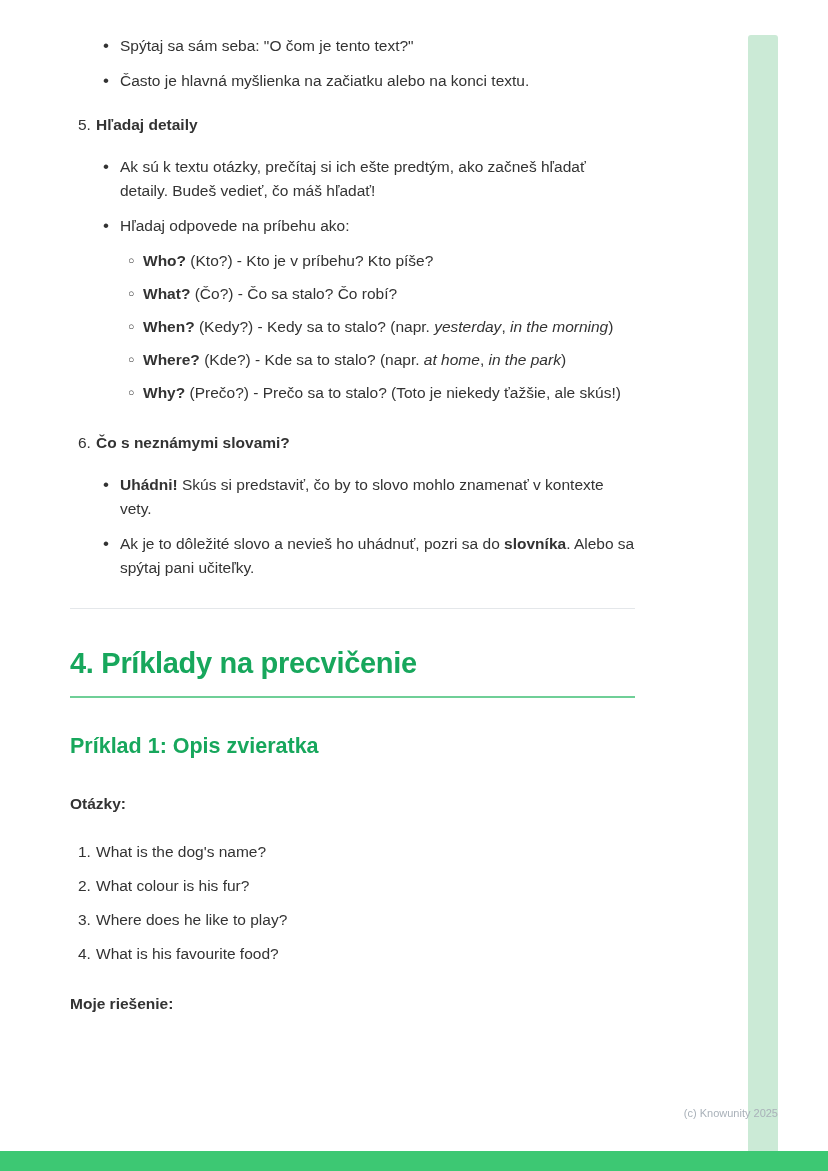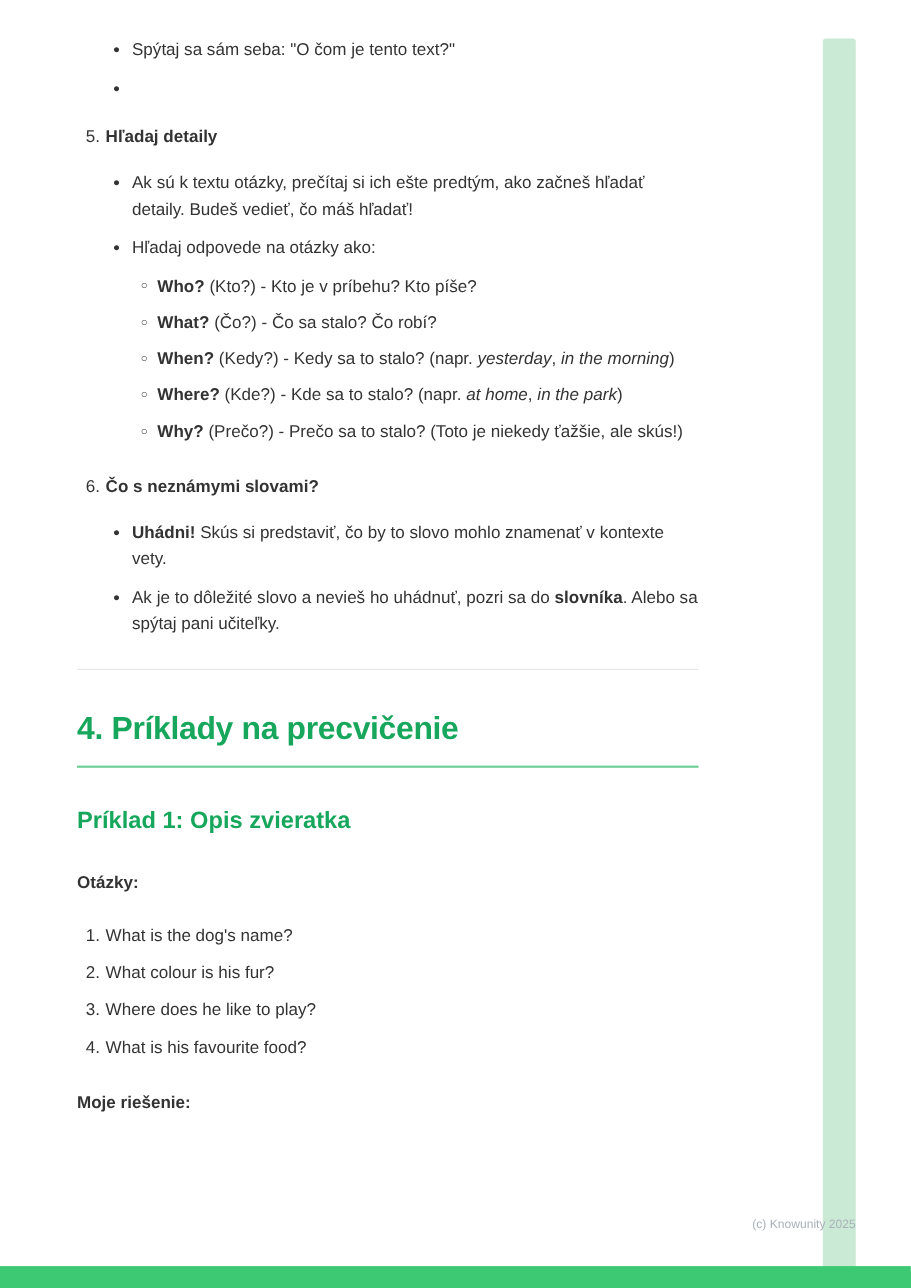--- a/index.html
+++ b/index.html
@@ -95,36 +95,37 @@
 <div class="page">
   <div class="content">
 
     <ul class="blist lvl1">
       <li>
         <span class="marker disc">•</span>
         <span class="txt"><span>Spýtaj sa sám seba: "O čom je tento text?"</span></span>
       </li>
       <li>
         <span class="marker disc">•</span>
+        <span class="txt"><span>Často je hlavná myšlienka na začiatku alebo na konci textu.</span></span>
       </li>
     </ul>
 
     <div class="numitem">
       <span class="num">5.</span>
       <span class="txt"><span style="font-weight: 700;">Hľadaj detaily</span></span>
     </div>
 
     <ul class="blist lvl2">
       <li>
         <span class="marker disc">•</span>
         <span class="txt"><span>Ak sú k textu otázky, prečítaj si ich ešte predtým, ako začneš hľadať detaily. Budeš vedieť, čo máš hľadať!</span></span>
       </li>
       <li>
         <span class="marker disc">•</span>
-        <span class="txt"><span>Hľadaj odpovede na otázky ako:</span></span>
+        <span class="txt"><span>Hľadaj odpovede na príbehu ako:</span></span>
       </li>
     </ul>
 
     <ul class="blist lvl3">
       <li>
         <span class="marker circle">○</span>
         <span class="txt"><span style="font-weight: 700;">Who?</span><span> (Kto?) - Kto je v príbehu? Kto píše?</span></span>
       </li>
       <li>
         <span class="marker circle">○</span>

